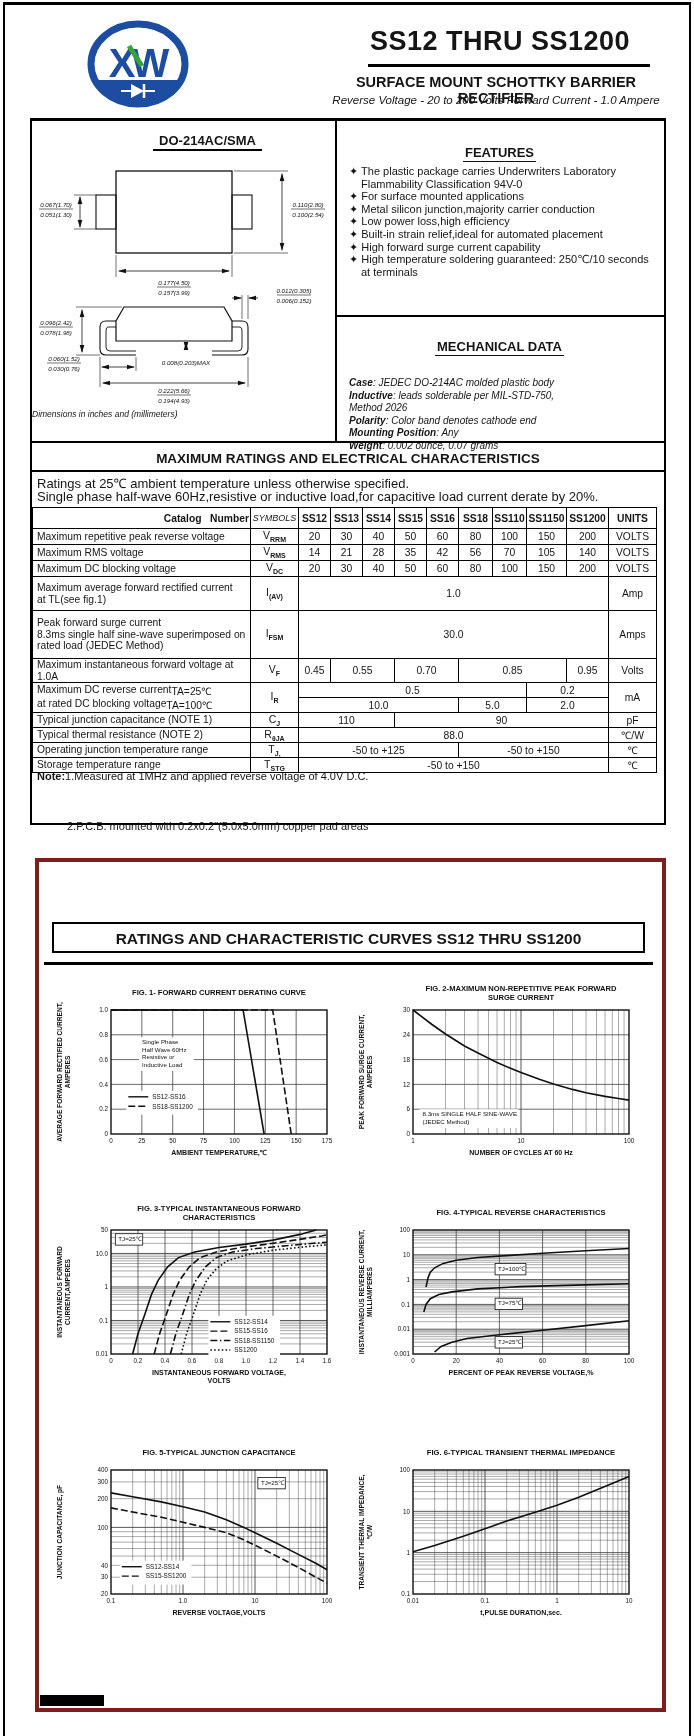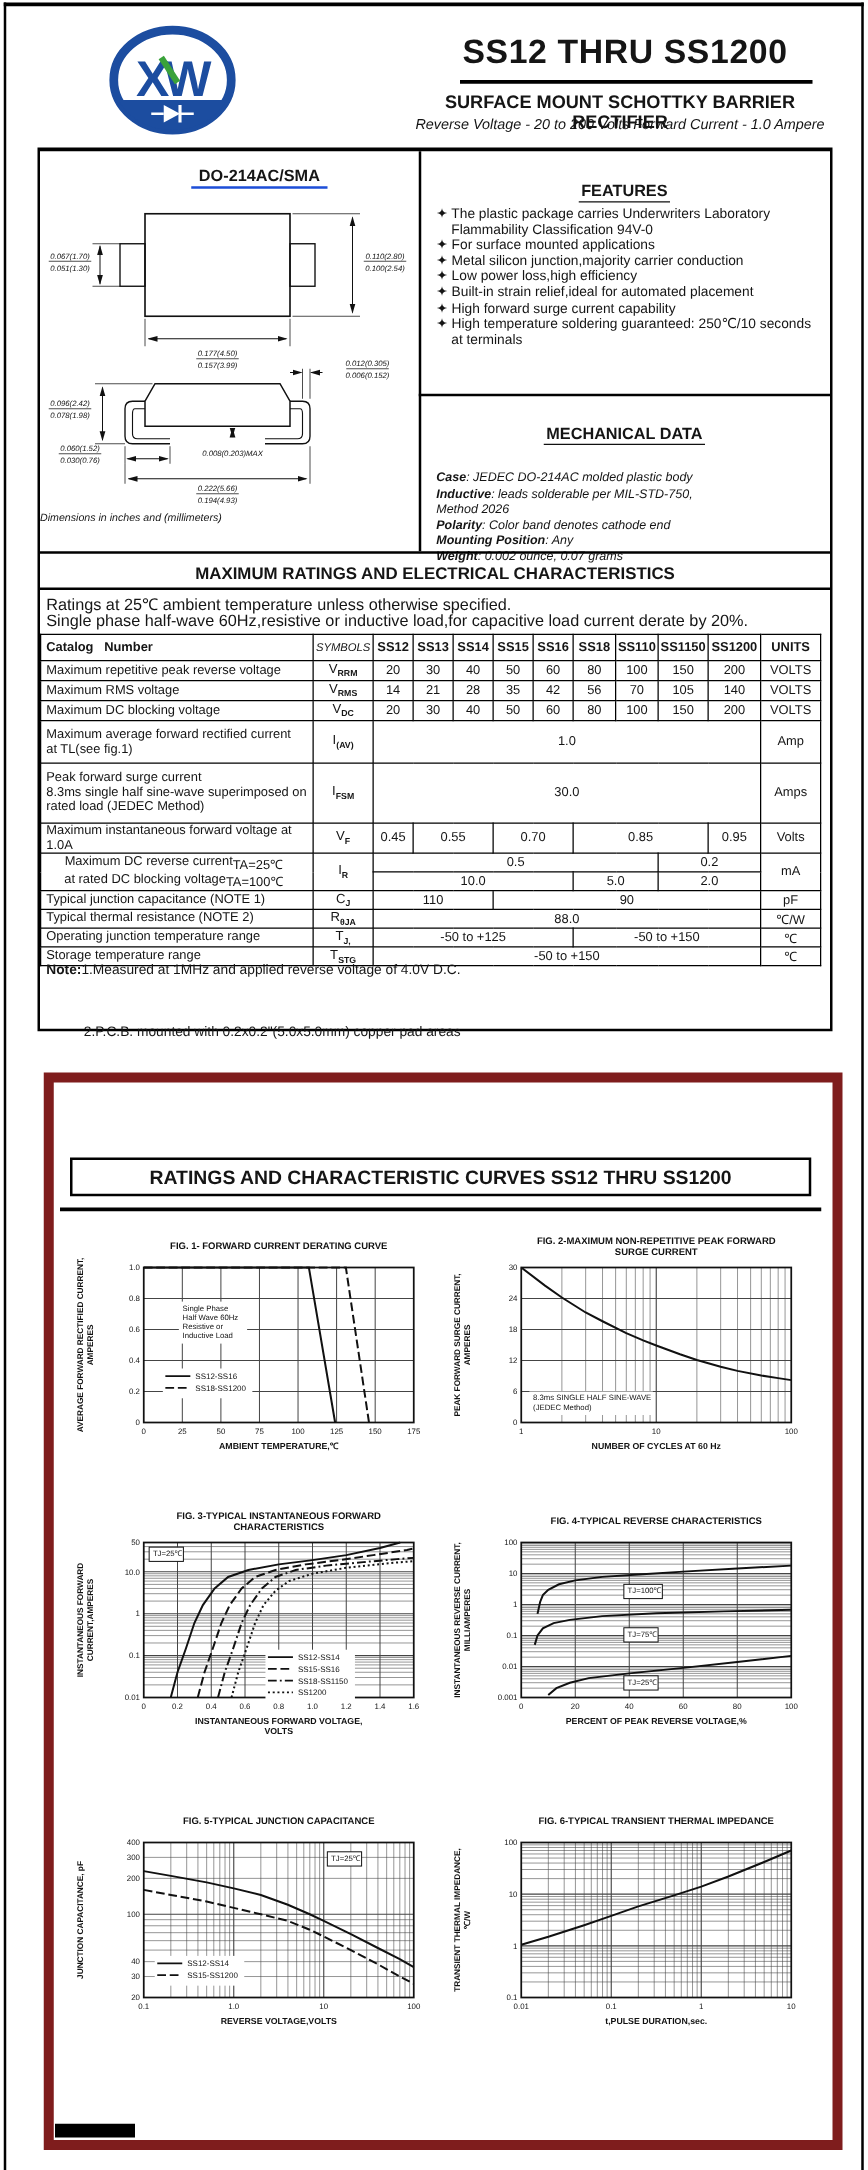--- a/index.html
+++ b/index.html
@@ -12,44 +12,44 @@
   .doc-title{left:332px;top:26px;width:336px;text-align:center;font-weight:bold;
              font-size:27px;letter-spacing:.5px;}
   .title-rule{left:368px;top:64px;width:282px;height:3px;background:#000;}
   .doc-subtitle{left:324px;top:74px;width:344px;text-align:center;font-weight:bold;font-size:14.5px;}
   .doc-tagline{left:324px;top:94px;width:344px;text-align:center;font-style:italic;font-size:11.5px;}
   
   .p1{left:30px;top:118px;width:632px;height:702px;border:2px solid #000;border-top:3px solid #000;}
   .vdiv{left:303px;top:0;width:2px;height:320px;background:#000;}
   .hdiv{left:303px;top:194px;right:0;height:2px;background:#000;}
   .pkg-head{left:0;top:12px;width:303px;text-align:center;font-weight:bold;font-size:13px;}
-  .pkg-head span{border-bottom:2px solid #1d4ed8;padding:0 6px 1px;margin-left:48px;}
+  .pkg-head span{border-bottom:2px solid #000000;padding:0 6px 1px;margin-left:48px;}
   .pkg-caption{left:0;top:288px;width:303px;text-align:left;font-style:italic;font-size:8.5px;}
   .feat-head,.mech-head{left:303px;width:329px;text-align:center;font-weight:bold;font-size:13px;}
   .feat-head{top:24px;} .mech-head{top:218px;}
   .feat-head span,.mech-head span{border-bottom:1.5px solid #111;padding:0 2px 1px;}
   .feat-list{left:317px;top:44px;width:312px;font-size:11px;line-height:12.6px;}
   .feat-list div{padding-left:12px;text-indent:-12px;}
   .mech-lines{left:317px;top:256px;width:312px;font-size:10px;line-height:12.6px;font-style:italic;}
   .banner{left:0;top:320px;width:632px;height:31px;border-top:2px solid #000;border-bottom:2px solid #000;
           text-align:center;font-weight:bold;font-size:13.5px;line-height:31px;box-sizing:border-box;}
   .intro{left:5px;top:356px;width:620px;font-size:13px;line-height:13px;}
   table.rt{position:absolute;left:0;top:386px;width:624px;border-collapse:collapse;table-layout:fixed;}
   table.rt td,table.rt th{border:1.2px solid #000;font-size:10.3px;font-weight:normal;
         text-align:center;padding:0 1px;overflow:hidden;}
   table.rt .lbl{text-align:left;padding-left:4px;}
   table.rt .hdr{font-weight:bold;}
   table.rt .sym-h{font-style:italic;font-size:9px;}
   table.rt sub{font-size:7px;font-weight:bold;}
   table.rt .symtxt{font-size:10.5px;}
-  .lblline{display:flex;justify-content:center;padding-right:8px;}
+  .lblline{display:flex;justify-content:flex-start;padding-right:8px;}
   .note{left:5px;top:648px;width:620px;font-size:11px;line-height:14px;}
   .note .n2{padding-left:30px;margin-top:36px;}
   
-  .p2{left:35px;top:858px;width:623px;height:846px;border:8px solid #7f1d1d;text-decoration:underline;}
+  .p2{left:35px;top:858px;width:623px;height:846px;border:4px solid #7f1d1d;text-decoration:underline;}
   .p2-titlebox{left:13px;top:60px;width:593px;height:31px;border:2px solid #000;text-align:center;
                font-weight:bold;font-size:15.5px;line-height:29px;box-sizing:border-box;}
   .p2-rule{left:5px;top:100px;width:609px;height:3px;background:#000;}
   .figcell{width:290px;height:226px;}
   .f1{left:14px;top:120px;} .f2{left:316px;top:120px;}
   .f3{left:14px;top:340px;} .f4{left:316px;top:340px;}
   .f5{left:14px;top:580px;} .f6{left:316px;top:580px;}
   .corner-bar{left:1px;top:833px;width:64px;height:11px;background:#000;}
   svg text{font-family:"Liberation Sans",sans-serif;}
 </style>
@@ -186,21 +186,21 @@
           <col style="width:32px">
           <col style="width:32px">
           <col style="width:34px">
           <col style="width:34px">
           <col style="width:40px">
           <col style="width:42px">
           <col style="width:48px">
         </colgroup>
         <tbody>
           <tr style="height:21px">
-    <td class="hdr lbl" style="text-align:left;white-space:pre">Catalog   Number</td>
+    <td class="hdr lbl" style="text-align:right;white-space:pre">Catalog   Number</td>
     <td class="sym-h">SYMBOLS</td>
             <td class="hdr">SS12</td>
             <td class="hdr">SS13</td>
             <td class="hdr">SS14</td>
             <td class="hdr">SS15</td>
             <td class="hdr">SS16</td>
             <td class="hdr">SS18</td>
             <td class="hdr">SS110</td>
             <td class="hdr">SS1150</td>
             <td class="hdr">SS1200</td>

